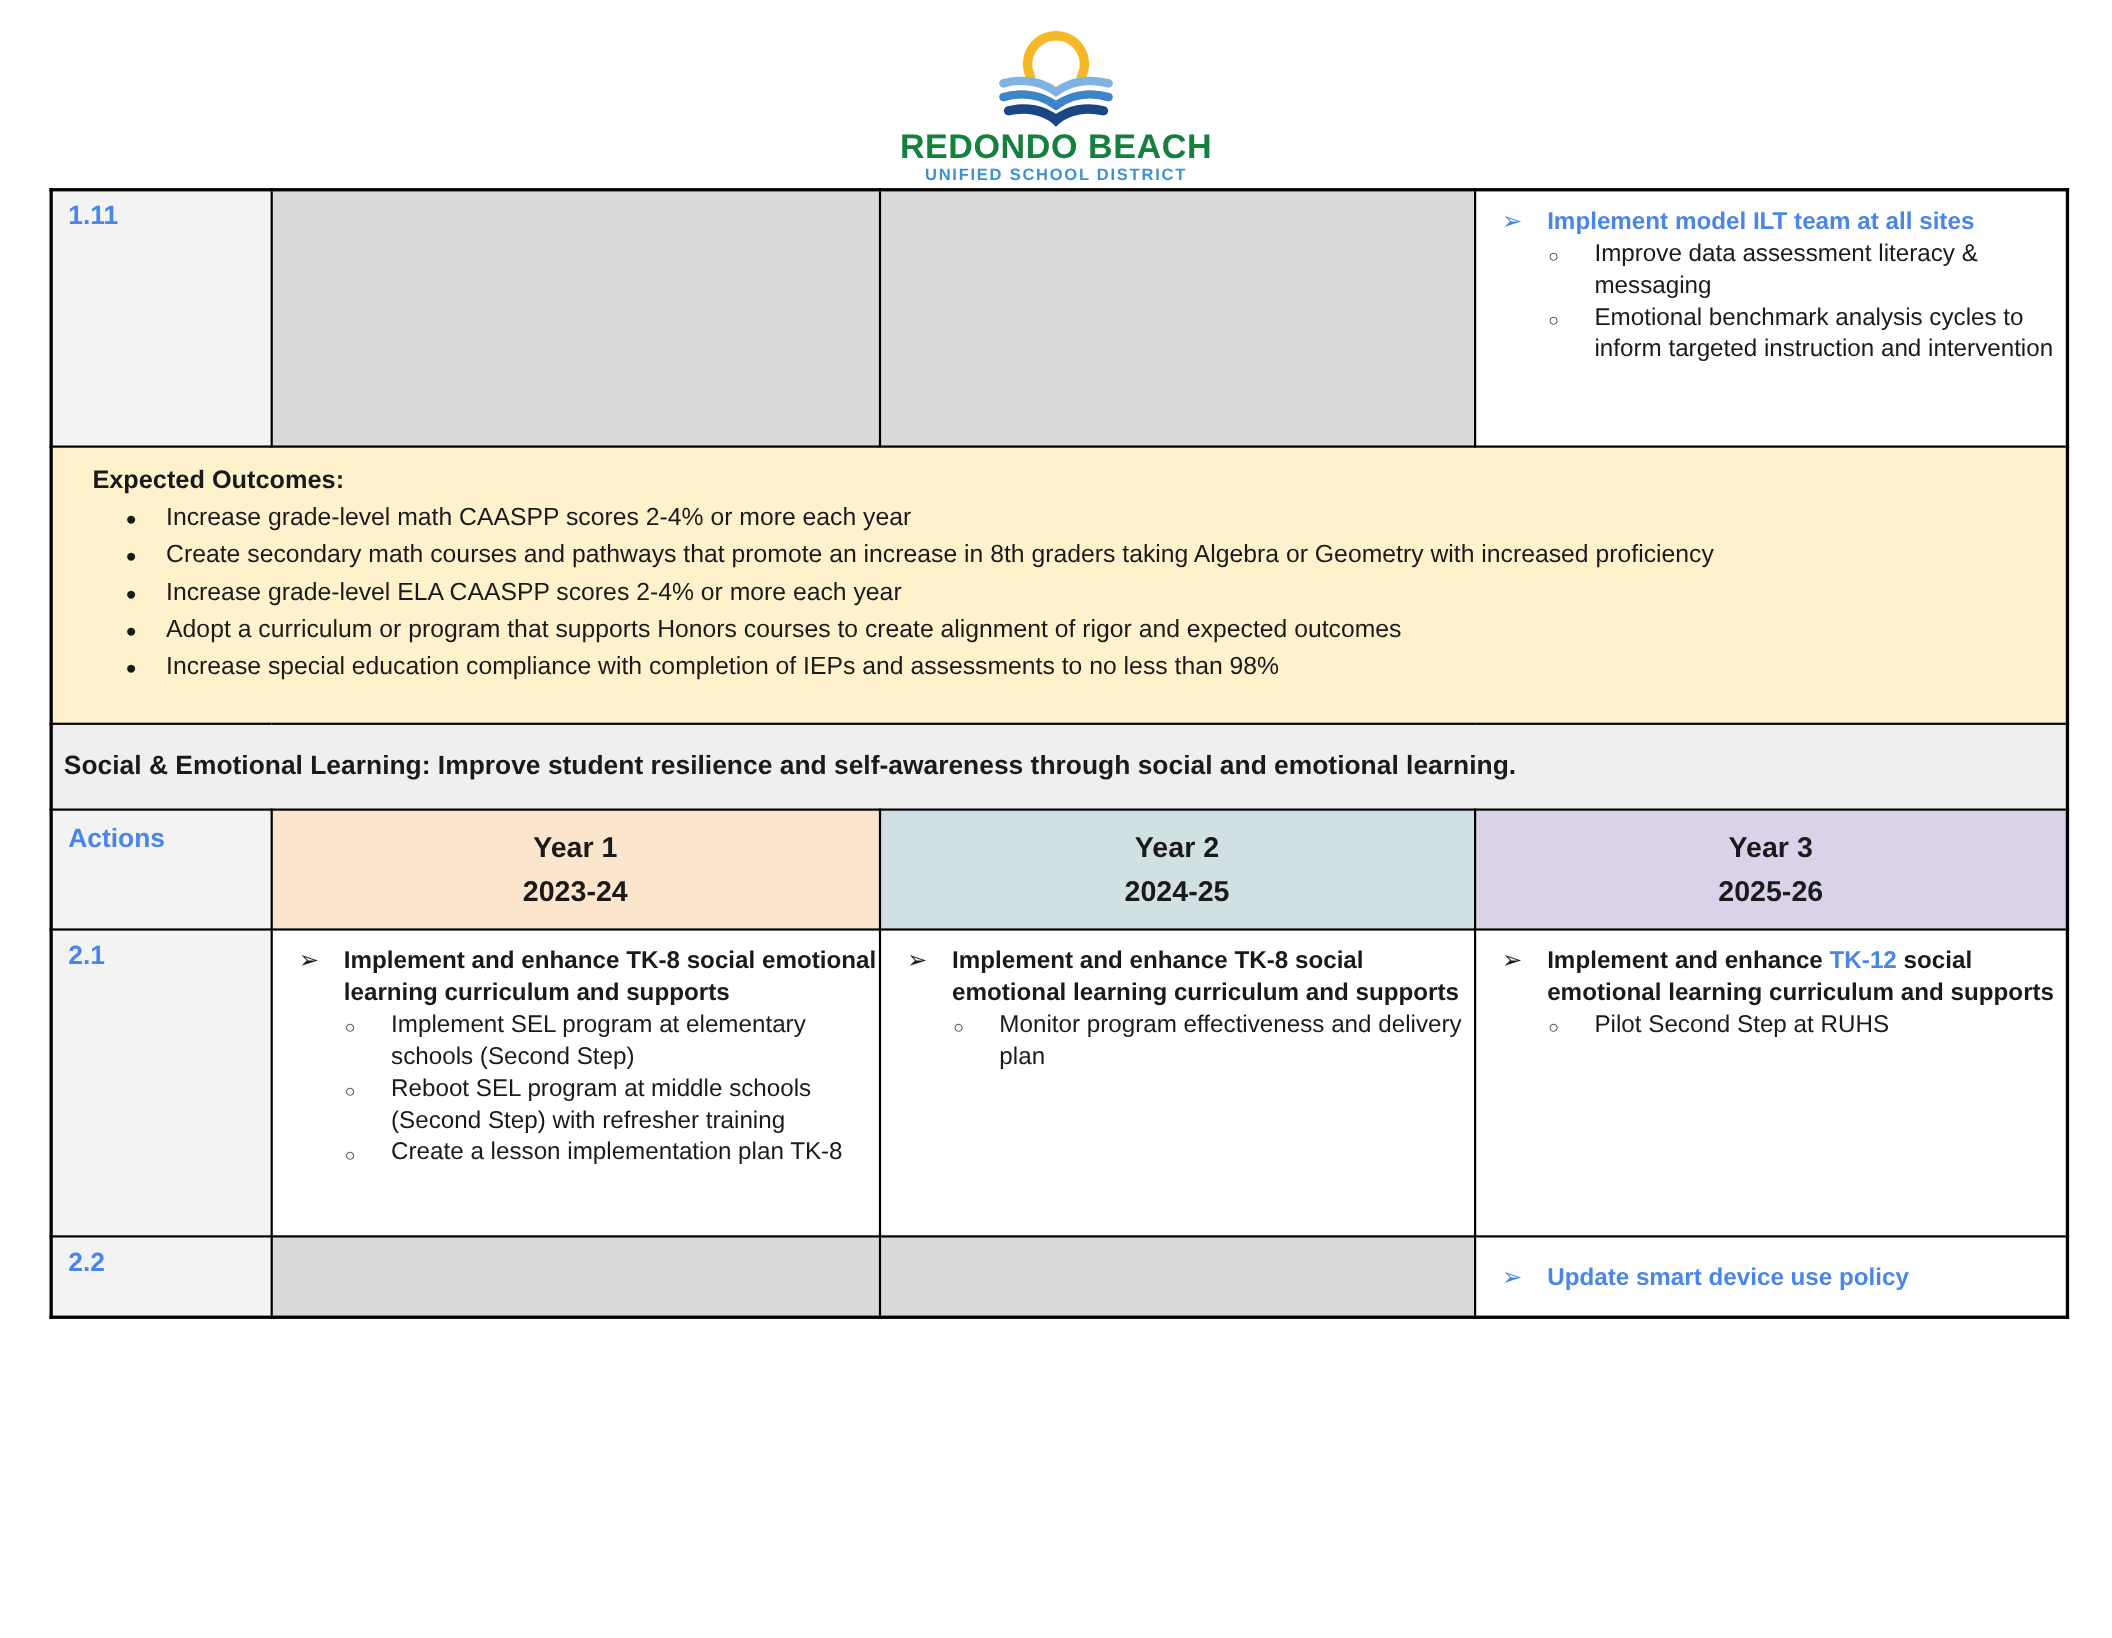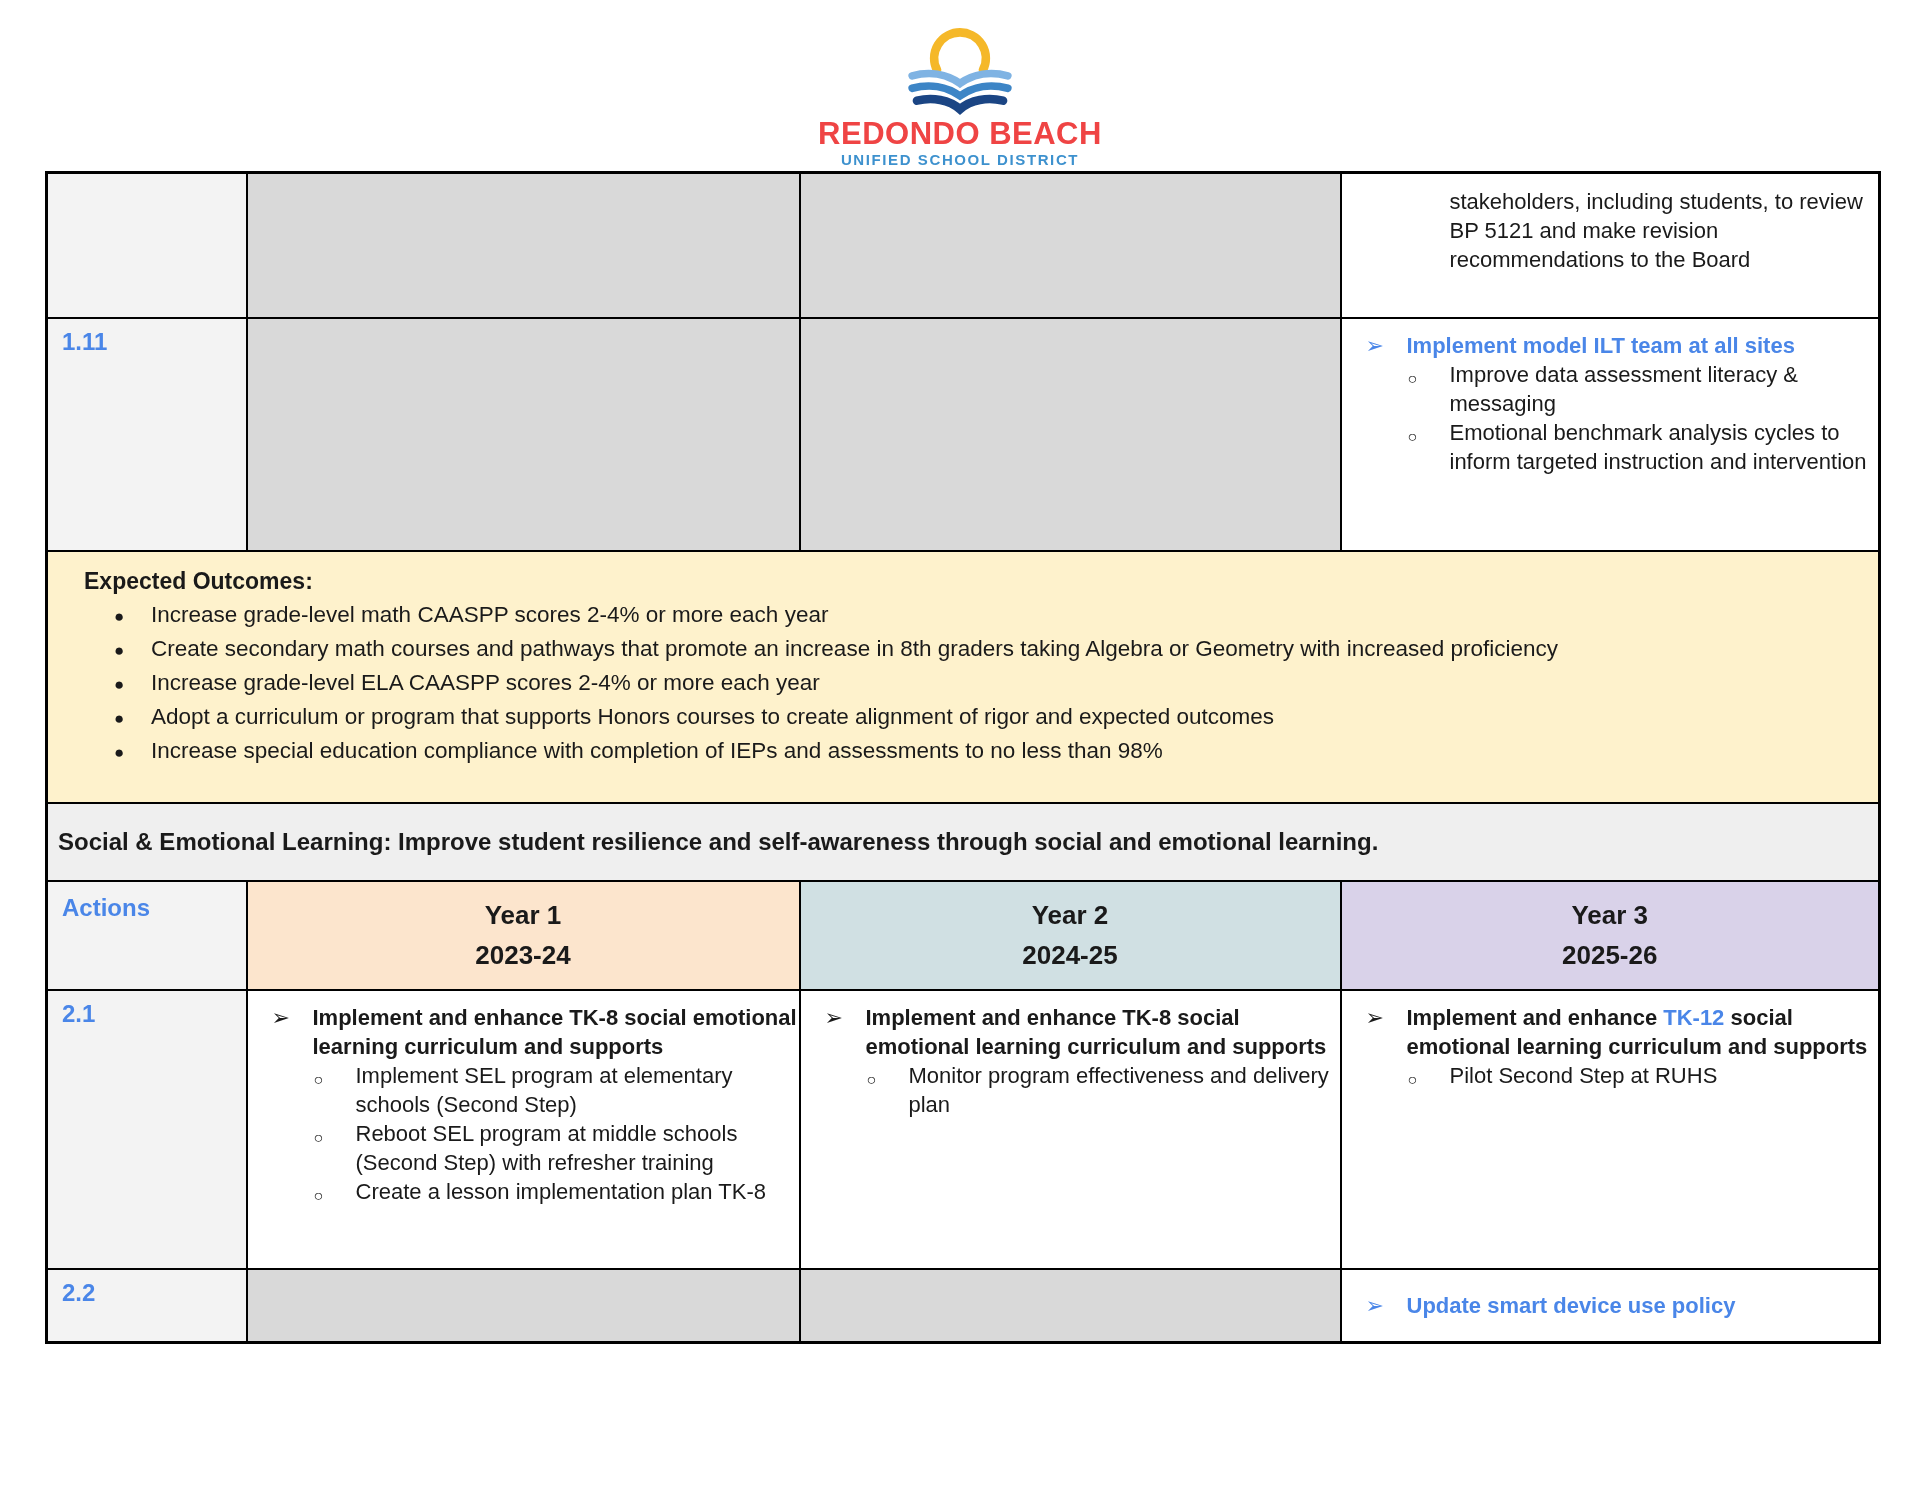--- a/index.html
+++ b/index.html
@@ -14,21 +14,21 @@
   .page { width: 1920px; height: 1489px; position: relative; }
 
   
   .logo-block {
     position: absolute; top: 28px; left: 0; width: 100%;
     display: flex; flex-direction: column; align-items: center;
   }
   .logo-mark { width: 150px; height: 88px; display: block; }
   .logo-title {
     font-size: 31px; font-weight: bold; letter-spacing: 0.5px;
-    color: #ef4444; line-height: 1.05; margin-top: 2px;
+    color: #15803d; line-height: 1.05; margin-top: 2px;
   }
   .logo-subtitle {
     font-size: 15px; font-weight: bold; letter-spacing: 1.6px;
     color: #3d91ce; line-height: 1.15;
   }
 
   
   table.plan {
     position: absolute; top: 171px; left: 45px;
     width: 1833px; border-collapse: collapse; table-layout: fixed;
@@ -108,28 +108,20 @@
 
   <table class="plan">
     <colgroup>
       <col class="c-id">
         <col class="c-y1">
         <col class="c-y2">
         <col class="c-y3">
     </colgroup>
 
     <tbody>
-        <tr style="height:145px;">
-      <td class="bg-id"></td>
-      <td class="bg-gray"></td>
-      <td class="bg-gray"></td>
-      <td>
-        <div class="body-txt cont-txt">stakeholders, including students, to review BP 5121 and make revision recommendations to the Board</div>
-      </td>
-    </tr>
 
     <tr style="height:233px;">
       <td class="bg-id">
         <div class="id-num">1.11</div>
       </td>
       <td class="bg-gray"></td>
       <td class="bg-gray"></td>
       <td>
         <div class="body-txt item b1 first">
           <span class="bullet blue">➢</span>

